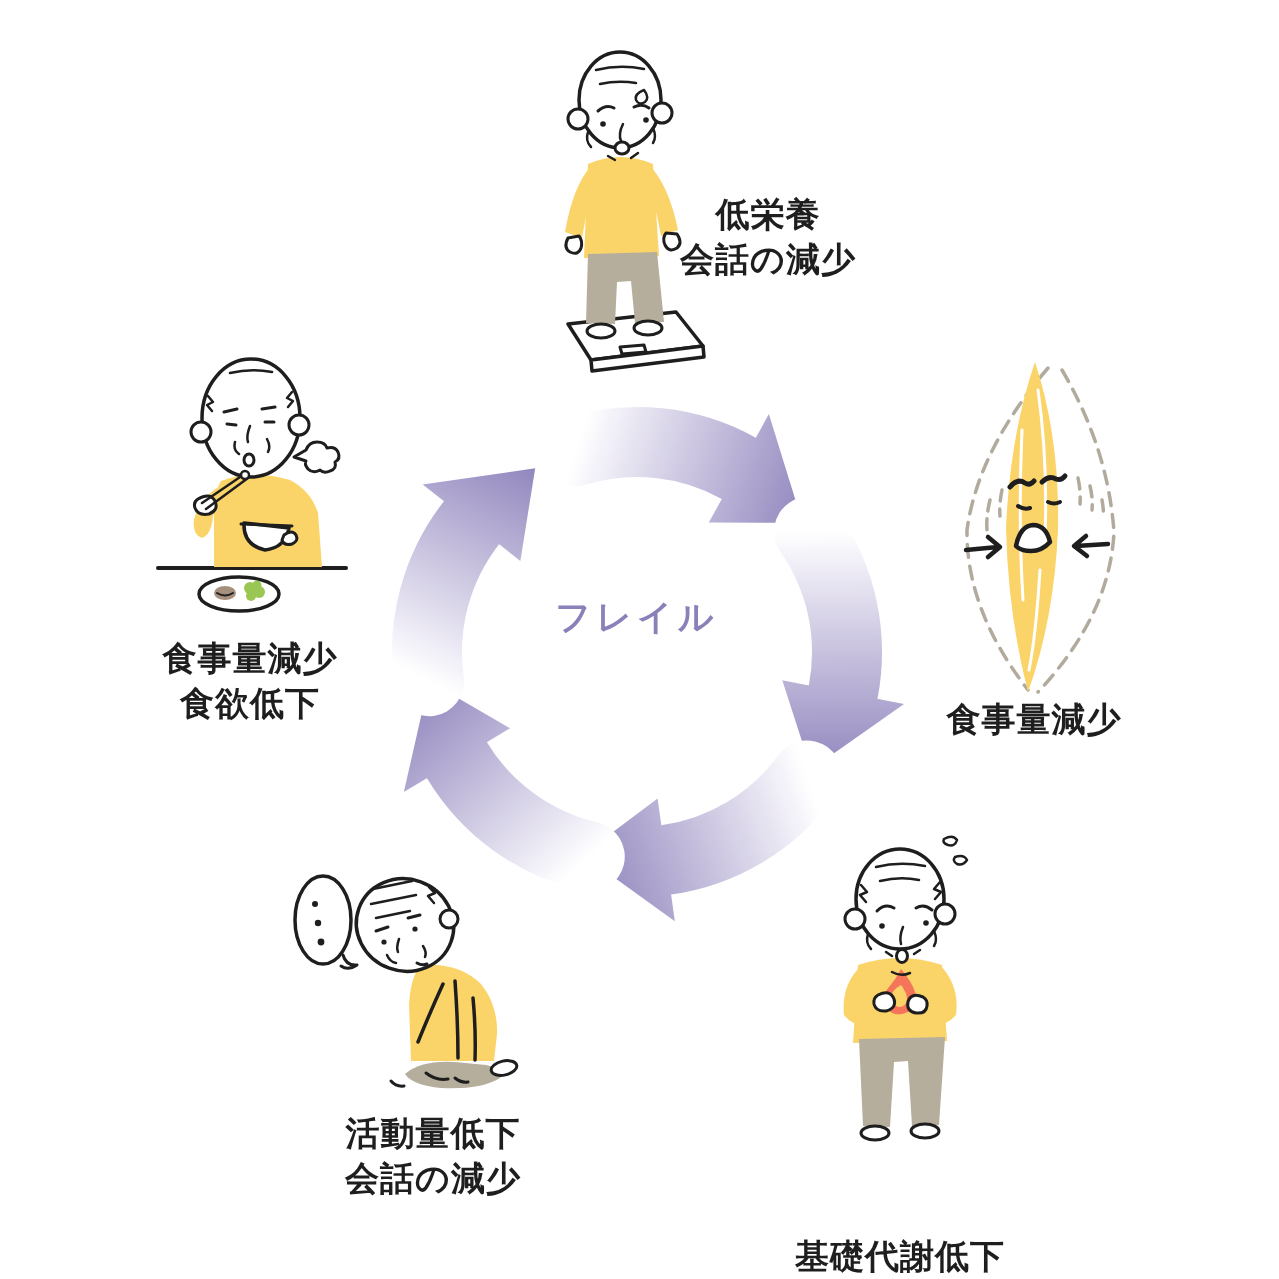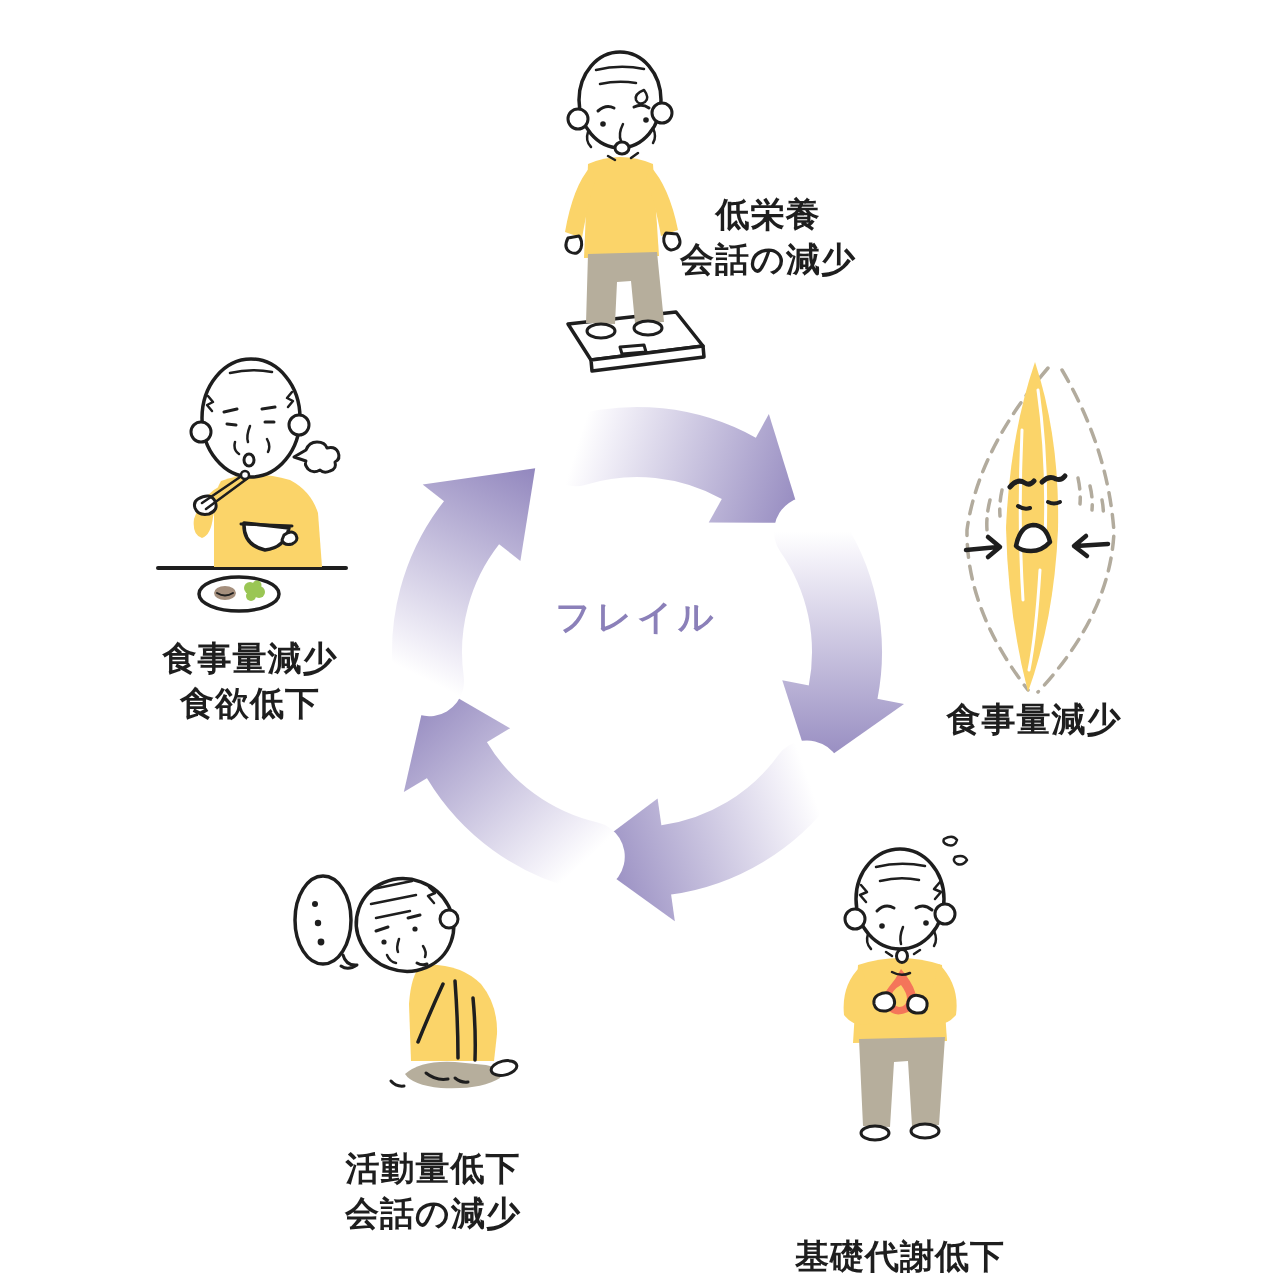--- a/index.html
+++ b/index.html
@@ -201,21 +201,21 @@
       <path class="ink sw25" d="M90,27 L129,19 M88,42 L133,33 M93,56 L127,49"></path>
       <path class="ink sw25" d="M146,25 l6,6 l-7,3 l6,7"></path>
       <path class="ink sw3" d="M93,69 l12,-4 M125,56 l12,-3"></path>
       <circle class="ink-fill" cx="101" cy="80" r="2.6"></circle>
       <circle class="ink-fill" cx="132" cy="67" r="2.6"></circle>
       <path class="ink sw25" d="M116,77 q-3,9 -1,13"></path>
       <path class="ink sw25" d="M104,93 q3,7 9,8 M140,84 q4,6 2,11"></path>
       <path class="ink sw3" d="M134,101 q5,3 10,1"></path>
     </g>
   </svg>
-  <div class="step-label" style="left:273px;top:1146px;width:320px">
+  <div class="step-label" style="left:273px;top:1111px;width:320px">
     <div>活動量低下</div>
     <div>会話の減少</div>
   </div>
 
   <svg class="abs" style="left:148px;top:345px" width="230" height="280" viewBox="0 0 230 280">
     <path class="ink sw4" d="M10,223 L198,223"></path>
     <g>
       <ellipse class="skin sw35" cx="91" cy="249" rx="40" ry="17"></ellipse>
       <ellipse class="brown" cx="77" cy="248" rx="11" ry="7"></ellipse>
       <path class="ink sw2" d="M69,248 q8,5 16,0"></path>

